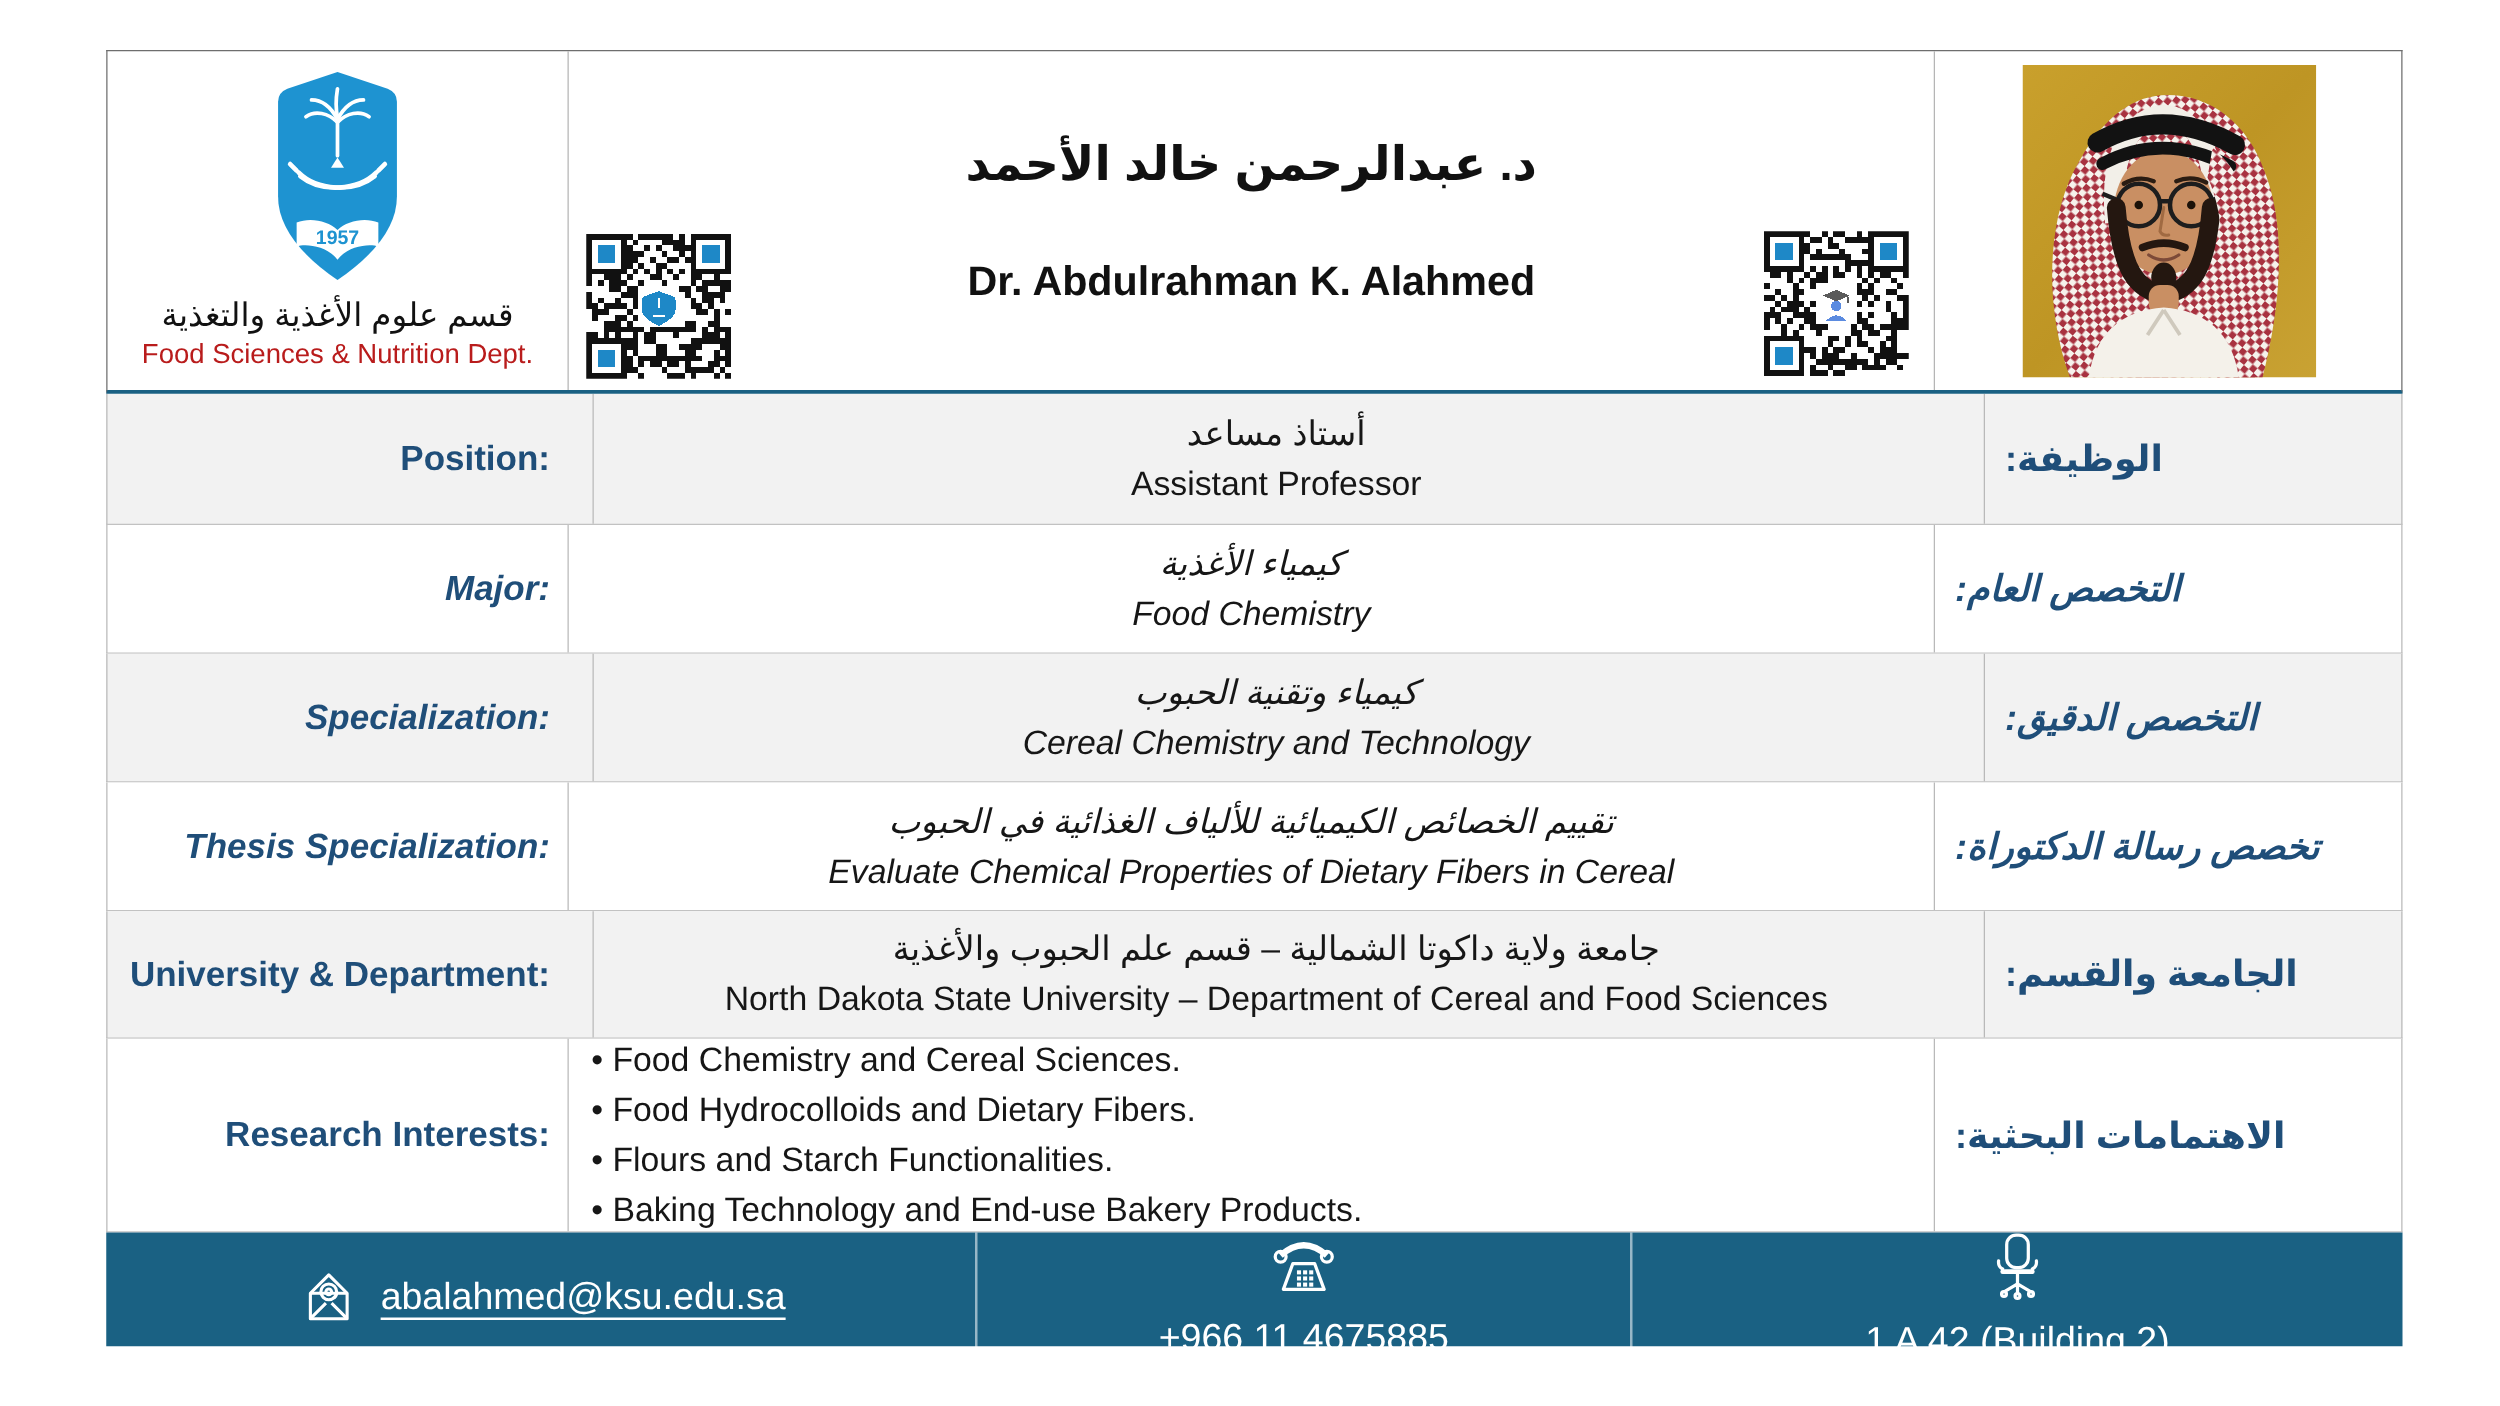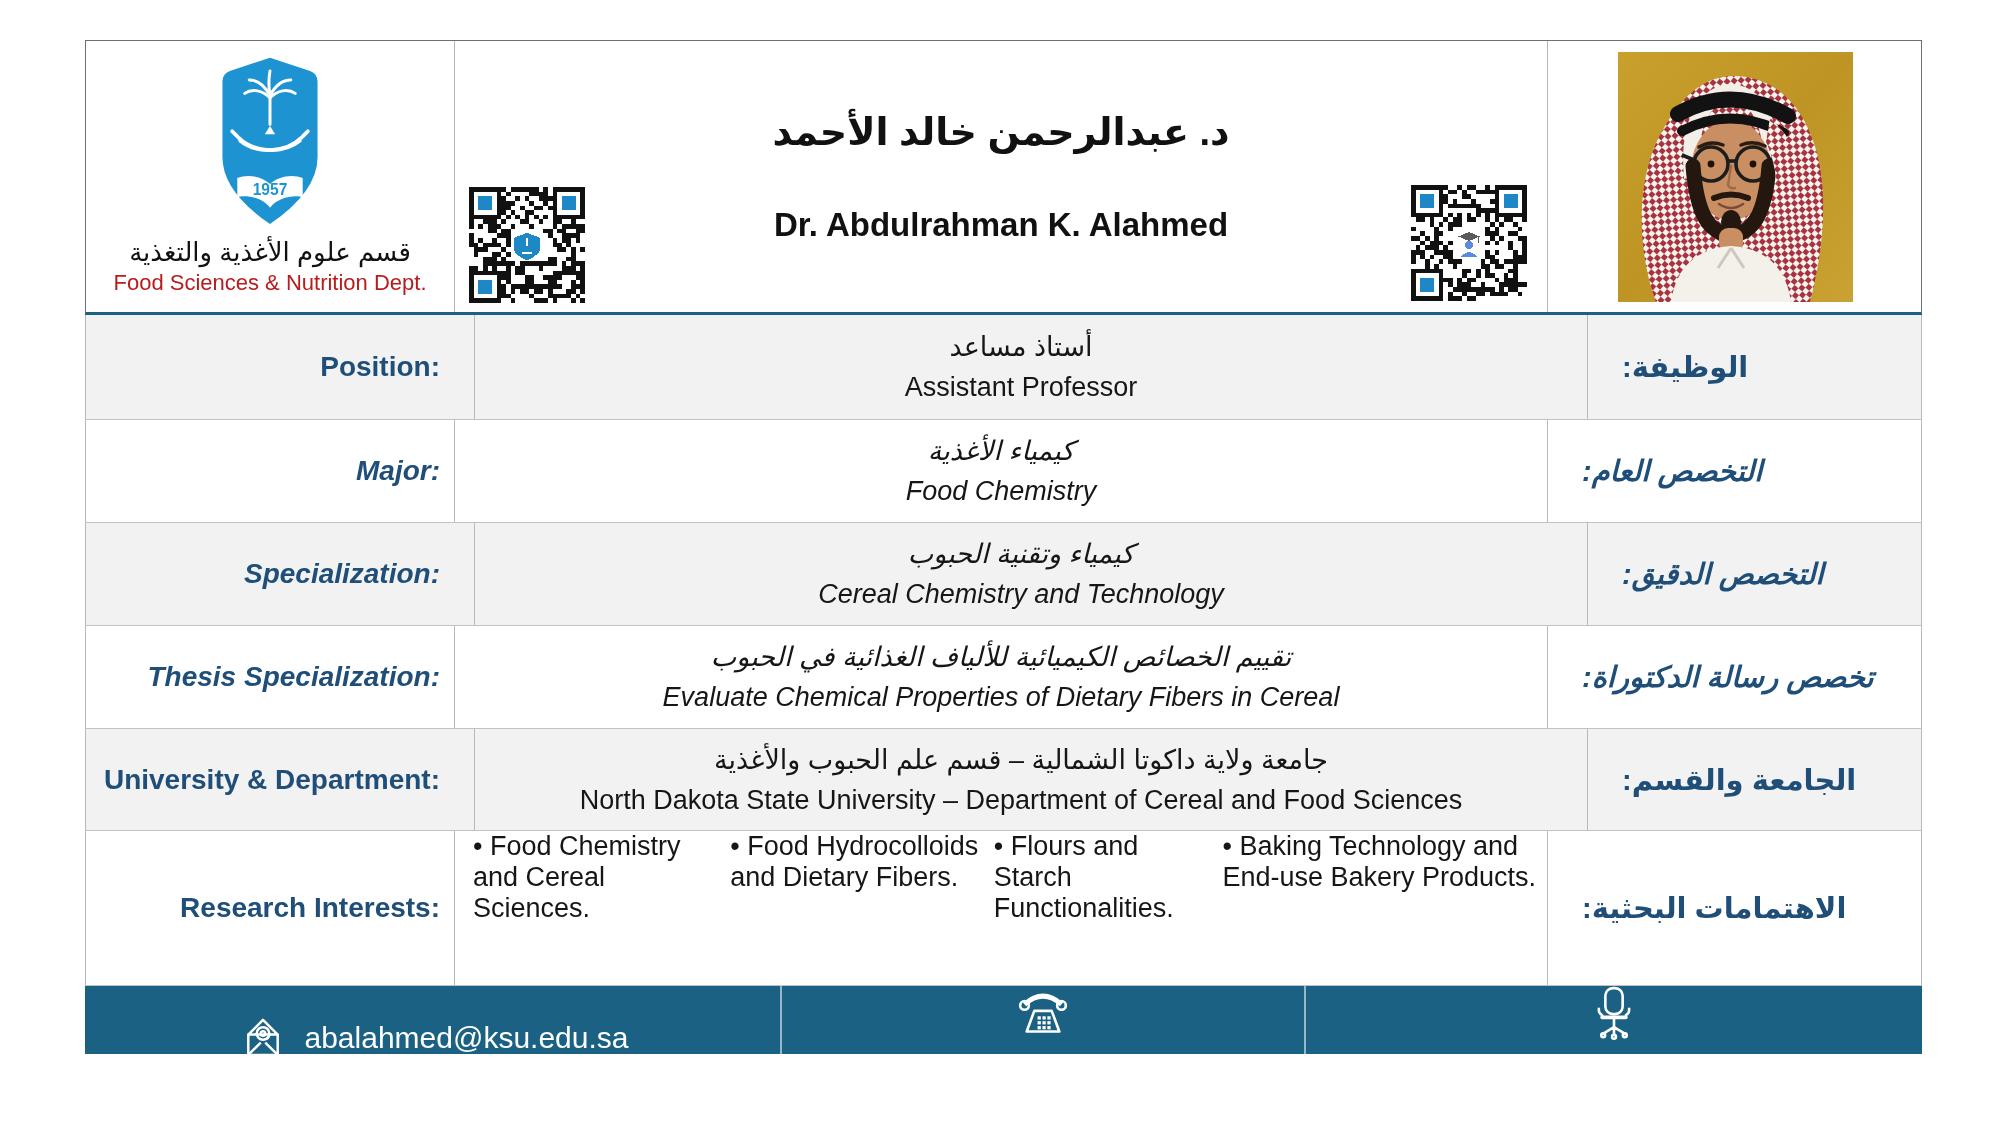--- a/index.html
+++ b/index.html
@@ -31,35 +31,35 @@
 
   
   .t-row{display:grid;grid-template-columns:368px 1093px 376px;
          border-left:1px solid #b9b9b9;border-right:1px solid #b9b9b9;border-bottom:1px solid #c2c2c2;}
   .t-row.gray{background:#F2F2F2;gap:20px;}
   .t-row.white{background:#ffffff;}
   .c{display:flex;flex-direction:column;justify-content:center;}
   .c + .c{border-left:1px solid #b9b9b9;}
   .lab-en{align-items:flex-end;padding-right:14px;}
   .lab-en span{font-size:28px;font-weight:bold;color:#1F4E79;text-align:right;}
-  .lab-ar{align-items:flex-start;padding-left:34px;}
+  .lab-ar{align-items:flex-start;padding-left:16px;}
   .lab-ar span{font-size:29px;font-weight:bold;color:#1F4E79;direction:rtl;}
   .val{align-items:center;text-align:center;gap:9px;}
   .val .ar{font-size:27px;color:#161616;direction:rtl;}
   .val .en{font-size:27px;color:#161616;}
 
   .h105{height:105px;} .h103{height:103px;font-style:italic;} .h102{height:102px;} .h155{height:155px;}
 
-  .ri-list{display:flex;flex-direction:row;justify-content:center;align-items:flex-start;
+  .ri-list{display:flex;flex-direction:column;justify-content:center;align-items:flex-start;
            padding-left:18px;gap:9px;height:100%;}
   .ri-item{font-size:27px;color:#161616;}
   .ri-item::before{content:"• ";}
 
   
-  .footer{display:grid;grid-template-columns:695px 524px 618px;height:68px;background:#1A6183;}
+  .footer{display:grid;grid-template-columns:695px 524px 618px;height:91px;background:#1A6183;}
   .fseg{display:flex;align-items:center;justify-content:center;gap:16px;color:#fff;}
   .fseg + .fseg{border-left:2px solid rgba(255,255,255,0.55);flex-direction:column;}
   .ftext{font-size:30px;color:#fff;white-space:nowrap;}
   .email{text-decoration:underline;text-underline-offset:7px;text-decoration-thickness:2px;}
   .ficon{flex:0 0 auto;}
 </style>
 </head>
 <body>
 
 <div class="stage">

